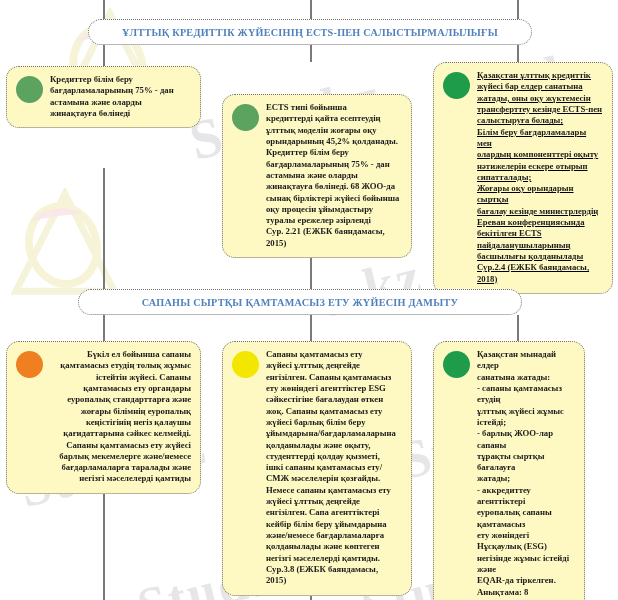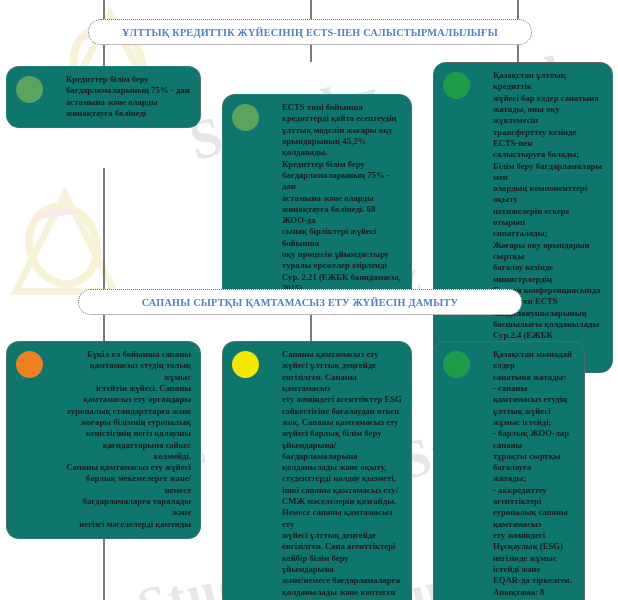--- a/index.html
+++ b/index.html
@@ -90,25 +90,25 @@
   #banner-top    { left: 88px; top: 19px; width: 444px; height: 26px; }
   #banner-bottom { left: 78px; top: 289px; width: 444px; height: 26px; }
 
   
   .node {
     position: absolute;
     z-index: 3;
     box-sizing: border-box;
     border: 1.4px dotted #6f6f6f;
     border-radius: 13px;
-    background: #0f766e;
+    background: #fef9c3;
     padding: 7px 9px 8px 9px;
     display: flex;
     align-items: flex-start;
-    gap: 23px;
+    gap: 7px;
   }
   .bullet {
     flex: 0 0 auto;
     width: 27px;
     height: 27px;
     border-radius: 50%;
     margin-top: 2px;
   }
   .node-text {
     font-family: "Liberation Serif", "DejaVu Serif", serif;
@@ -116,21 +116,21 @@
     font-size: 8.7px;
     line-height: 1.30;
     color: #1b1b1b;
     white-space: pre-line;
     flex: 1 1 auto;
   }
 
   
   #node-r1c1 { left: 6px;   top: 66px;  width: 195px; }
   #node-r1c2 { left: 222px; top: 62px;  width: 190px; margin-top: 32px; }
-  #node-r1c3 { left: 433px; top: 62px;  width: 180px; }
+  #node-r1c3 { left: 433px; top: 62px;  width: 180px; text-decoration: underline; }
   
   #node-r2c1 { left: 6px;   top: 341px; width: 195px; text-align: right; }
   #node-r2c2 { left: 222px; top: 341px; width: 190px; }
   #node-r2c3 { left: 433px; top: 341px; width: 152px; }
 </style>
 </head>
 <body>
 
 <div id="page">
 

